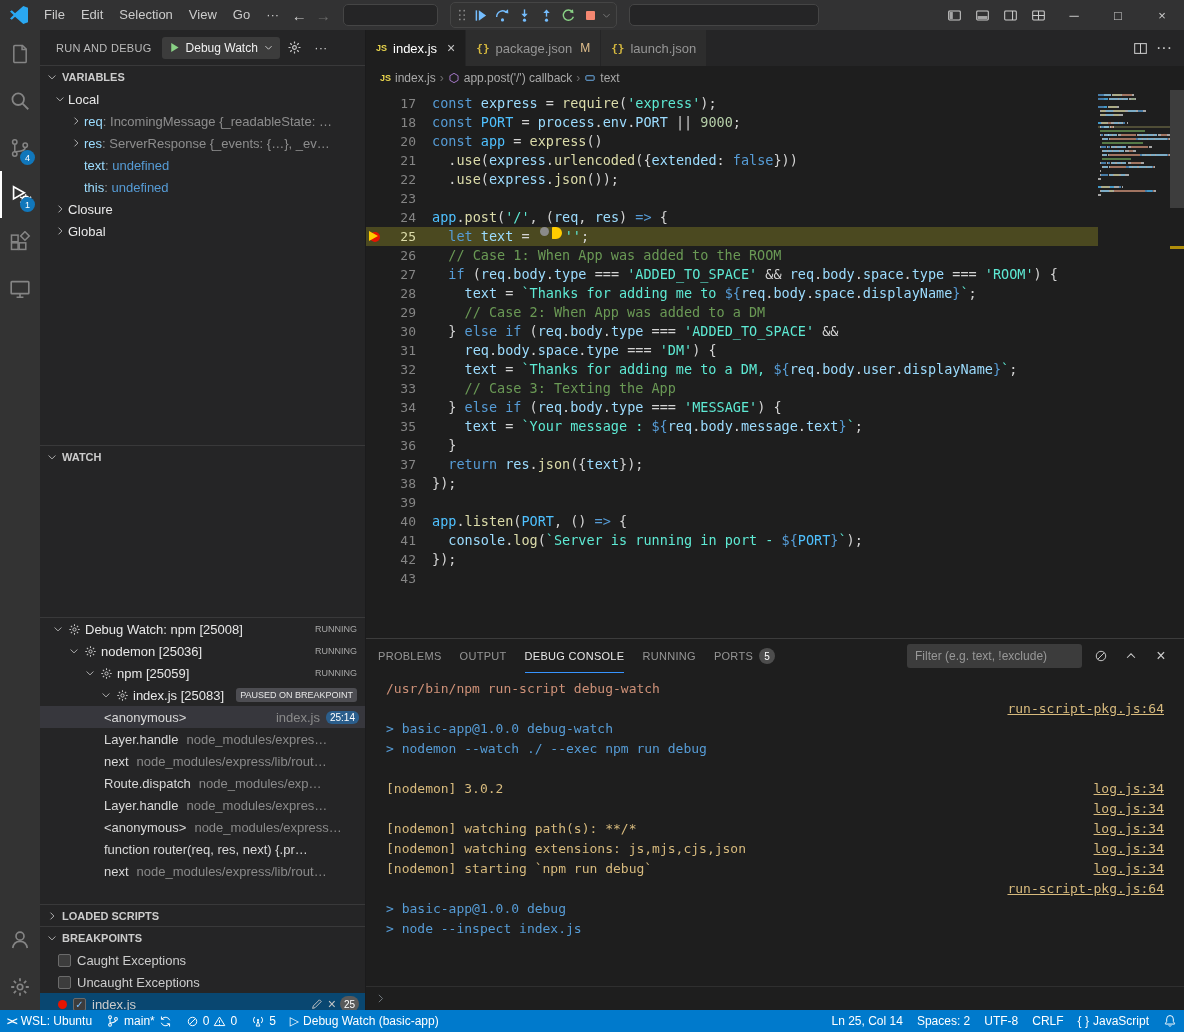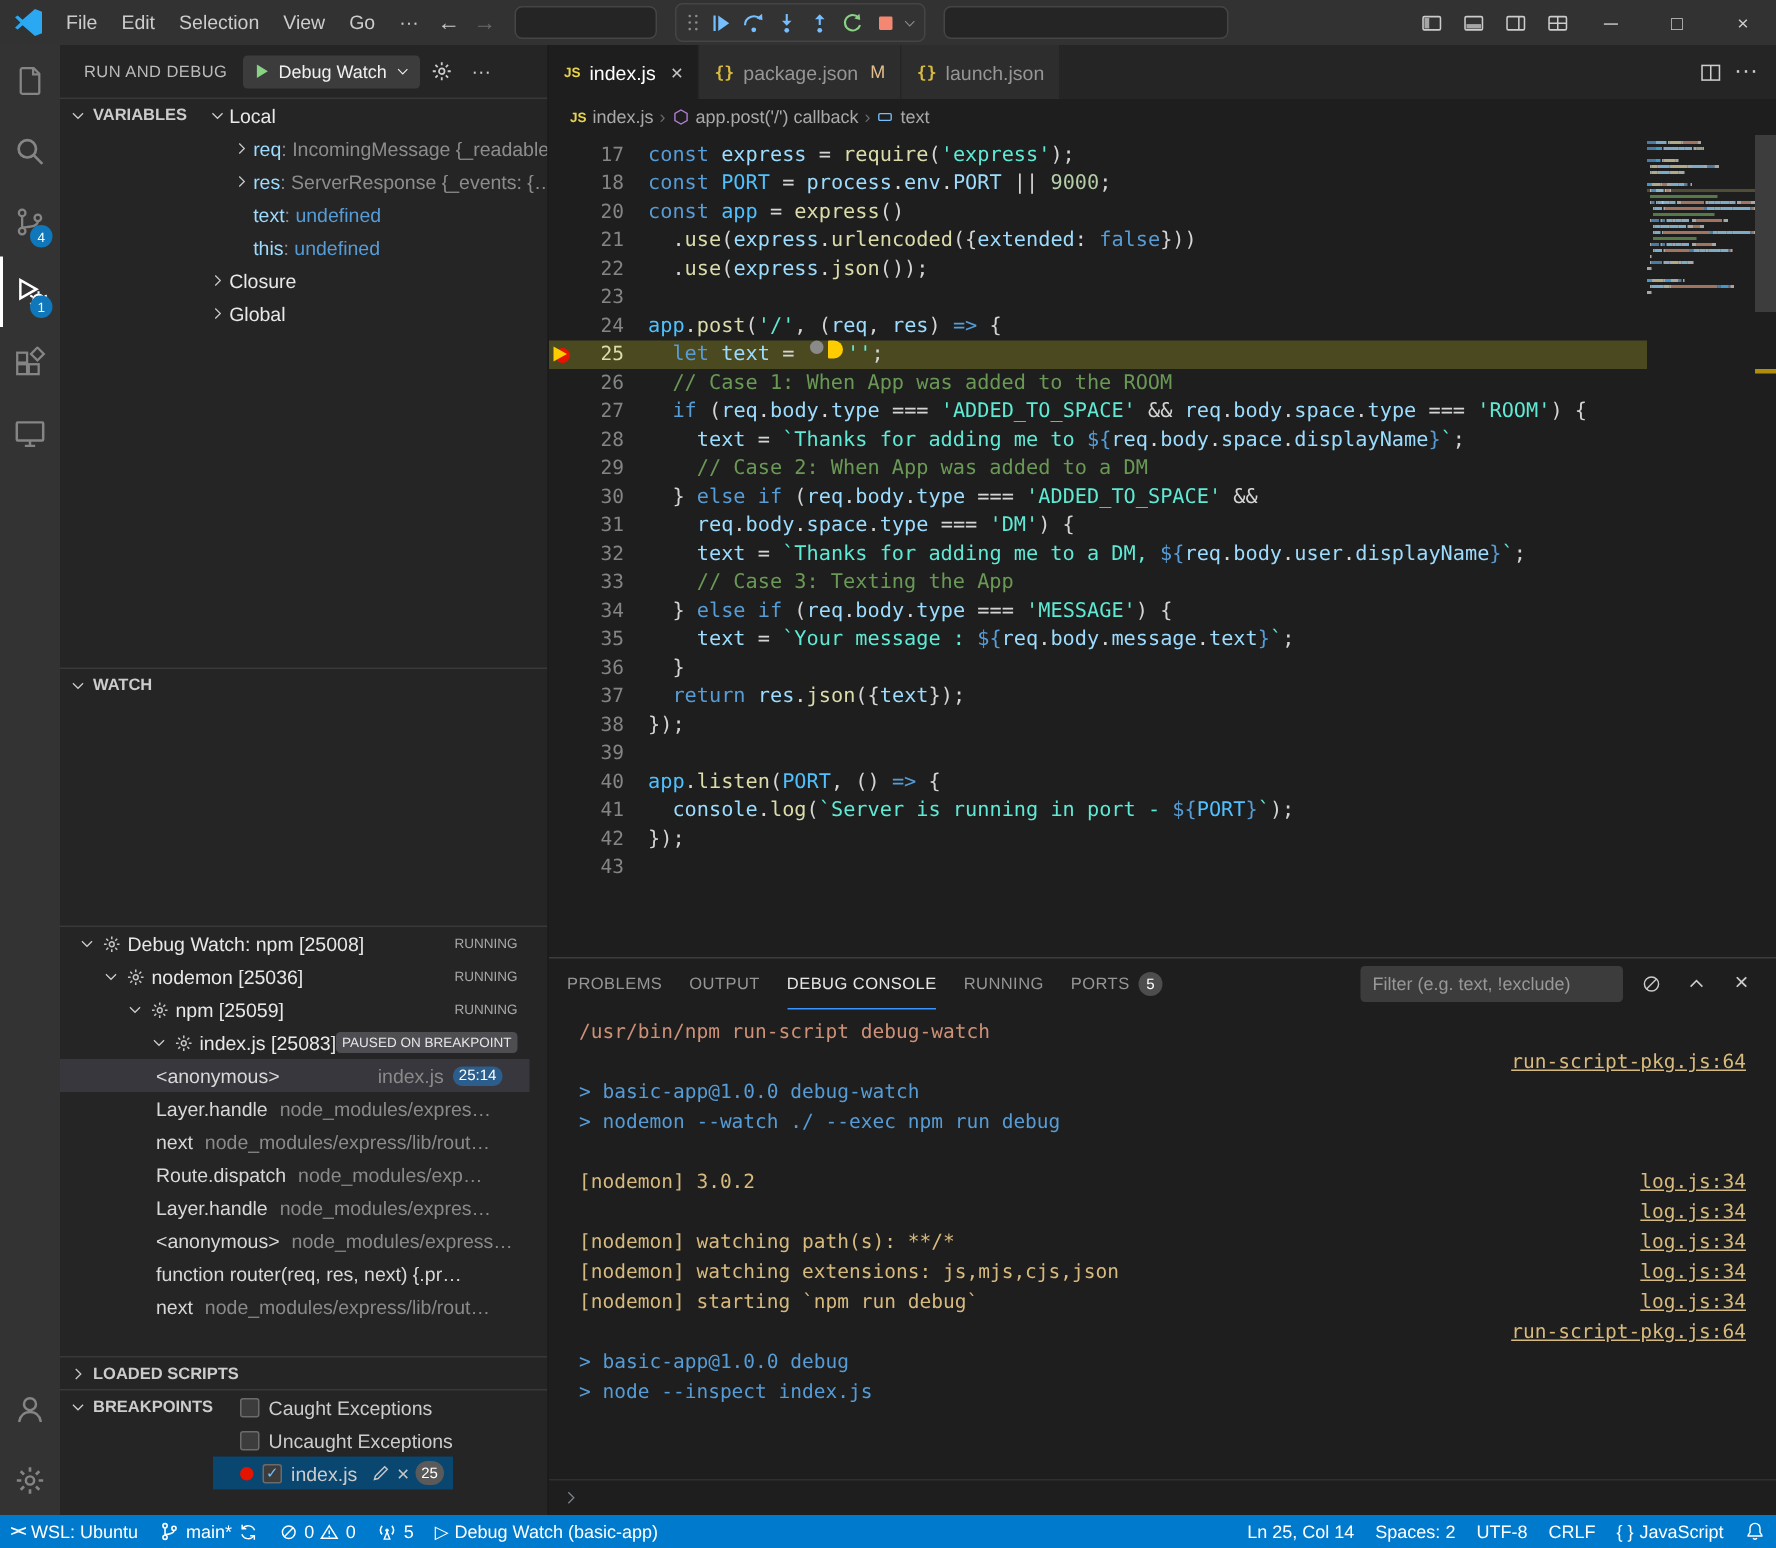--- a/index.html
+++ b/index.html
@@ -33,38 +33,38 @@
   .ab-badge{position:absolute;bottom:6px;right:5px;min-width:15px;height:15px;border-radius:8px;background:#1177bb;
             color:#fff;font-size:9px;display:flex;align-items:center;justify-content:center;padding:0 2px;}
   .ab-bottom{margin-top:auto;}
 
   
   .sidebar{width:325px;background:#252526;display:flex;flex-direction:column;flex:0 0 auto;overflow:hidden;font-size:13px;}
   .sb-header{height:35px;display:flex;align-items:center;padding:0 8px 0 16px;flex:0 0 auto;}
   .sb-title{font-size:11px;color:#bbbbbb;letter-spacing:.3px;white-space:nowrap;}
   .launch-select{margin-left:10px;height:22px;background:#3c3c3c;border-radius:3px;display:flex;align-items:center;padding:0 6px;gap:5px;font-size:12px;color:#f0f0f0;}
   .sb-hicon{width:22px;height:22px;display:flex;align-items:center;justify-content:center;color:#cccccc;margin-left:4px;}
-  .sect{border-top:1px solid rgba(204,204,204,.12);display:flex;flex-direction:row;overflow:hidden;}
+  .sect{border-top:1px solid rgba(204,204,204,.12);display:flex;flex-direction:column;overflow:hidden;}
   .sect-head{height:22px;display:flex;align-items:center;gap:2px;padding-left:4px;flex:0 0 auto;
              font-size:11px;font-weight:bold;color:#cccccc;}
   .tree-row{height:22px;display:flex;align-items:center;white-space:nowrap;overflow:hidden;font-size:13px;}
   .chev{width:16px;height:16px;flex:0 0 16px;display:flex;align-items:center;justify-content:center;color:#cccccc;}
   .vname{color:#9cdcfe;}
   .vval{color:rgba(204,204,204,.62);overflow:hidden;text-overflow:ellipsis;}
   .vundef{color:#569cd6;}
   .scope-label{color:#e8e8e8;}
   .cs-label{color:#e8e8e8;overflow:hidden;text-overflow:ellipsis;}
   .cs-badge{margin-left:auto;margin-right:8px;font-size:9px;color:#a8a8a8;flex:0 0 auto;}
   .cs-badge.paused{background:#4d4d52;color:#e6e6e6;padding:2px 4px;border-radius:3px;}
   .cs-icon{width:16px;height:16px;flex:0 0 16px;display:flex;align-items:center;justify-content:center;color:#c5c5c5;margin-right:3px;}
   .frame-row{padding-left:64px;}
   .frame-name{color:#d8d8d8;flex:0 0 auto;}
   .frame-file{color:#8a8a8a;margin-left:8px;overflow:hidden;text-overflow:ellipsis;}
   .frame-row.selected{background:#37373d;}
-  .frame-pos{margin-left:6px;margin-right:18px;background:#2b5e8c;color:#fff;font-size:10px;padding:1px 4px;border-radius:6px;flex:0 0 auto;}
+  .frame-pos{margin-left:6px;margin-right:6px;background:#2b5e8c;color:#fff;font-size:10px;padding:1px 4px;border-radius:6px;flex:0 0 auto;}
   .bp-row{height:22px;display:flex;align-items:center;padding-left:18px;gap:6px;}
   .bp-row.focused{background:#094771;}
   .checkbox{width:13px;height:13px;border:1px solid #6b6b6b;background:#3c3c3c;border-radius:2px;flex:0 0 13px;
             display:flex;align-items:center;justify-content:center;font-size:10px;color:#75beff;}
   .red-dot{width:9px;height:9px;border-radius:50%;background:#e51400;flex:0 0 9px;}
   .bp-actions{margin-left:auto;display:flex;align-items:center;gap:4px;margin-right:6px;color:#c5c5c5;}
   .bp-count{background:#5a5a5a;color:#fff;font-size:10px;min-width:18px;height:16px;border-radius:8px;
             display:flex;align-items:center;justify-content:center;padding:0 4px;}
 
   

